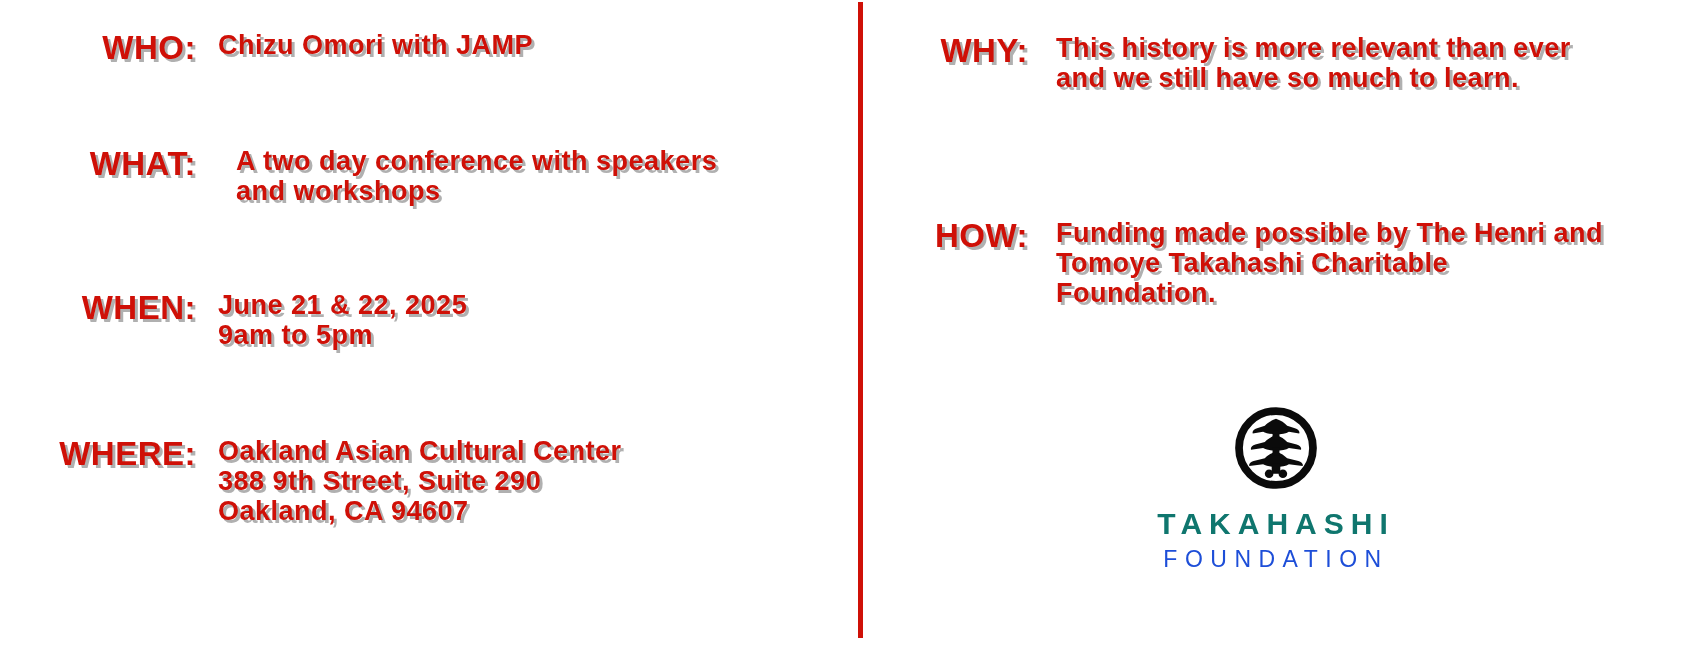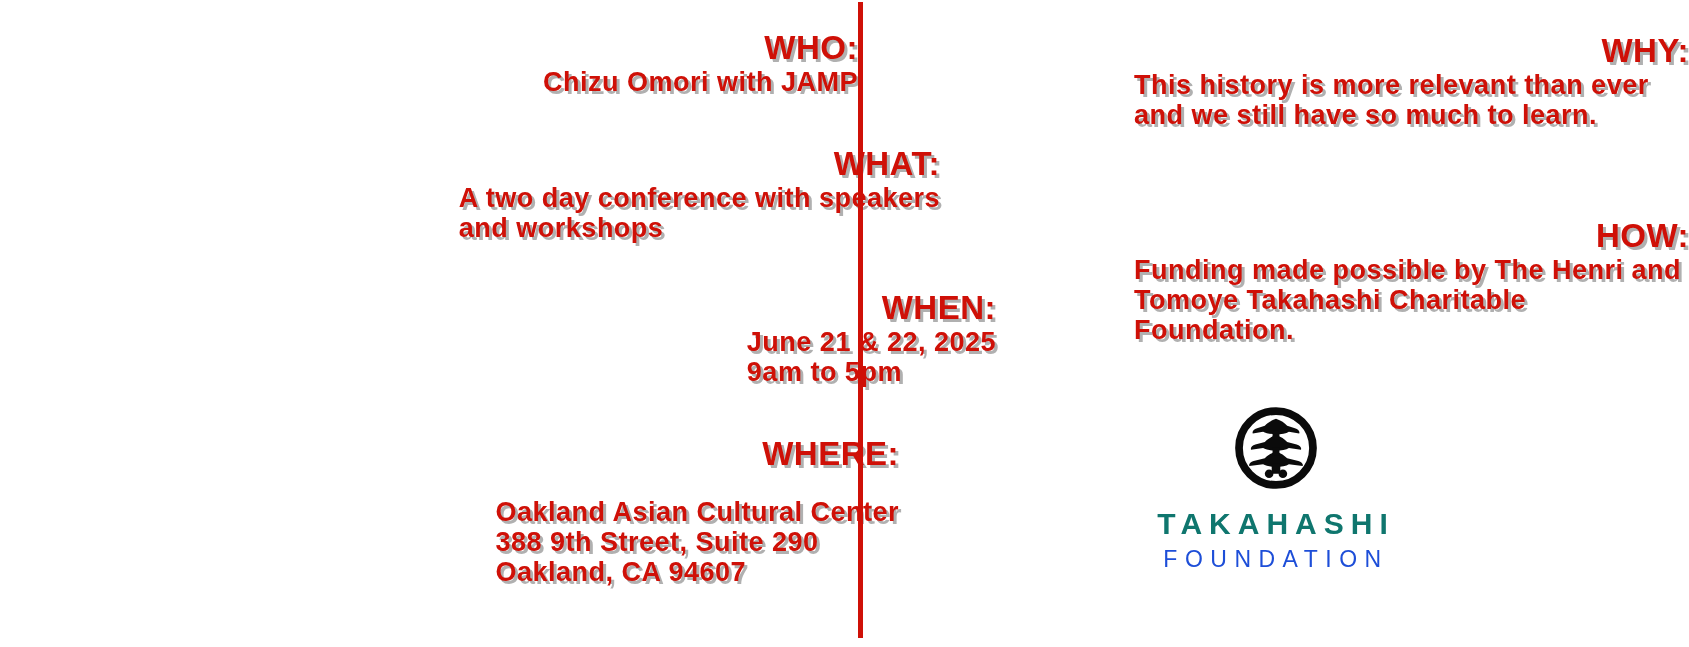--- a/index.html
+++ b/index.html
@@ -40,22 +40,21 @@
     height: 647px;
     box-sizing: border-box;
   }
   .col-left  { left: 0px;   width: 858px; }
   .col-right { left: 863px; width: 826px; }
 
   
   .info-row {
     position: absolute;
     display: flex;
-    align-items: flex-end;
-    flex-direction: column;
+    align-items: flex-start;
   }
 
   .label,
   .value {
     color: #cf1007;
     font-family: "Liberation Sans", sans-serif;
     font-weight: bold;
     letter-spacing: 0.5px;
     text-shadow: 3px 3px 0 rgba(80,80,80,0.45);
     white-space: pre-line;
@@ -68,23 +67,23 @@
     flex: 0 0 auto;
   }
 
   .value {
     font-size: 27px;
     flex: 1 1 auto;
   }
 
   
   .row-who   { left: 0px;  top: 30px;  width: 858px; }
-  .row-what  { left: 0px;  top: 146px; width: 940px; }
+  .row-what  { left: 0px;  top: 146px; width: 940px; gap: 18px; }
   .row-when  { left: 0px;  top: 290px; width: 996px; }
-  .row-where { left: 0px;  top: 436px; width: 899px; gap: 24px; }
+  .row-where { left: 0px;  top: 436px; width: 899px; }
 
   .row-who   .label { width: 196px; padding-right: 0px; }
   .row-what  .label { width: 196px; }
   .row-when  .label { width: 196px; }
   .row-where .label { width: 196px; }
 
   .row-who   .value,
   .row-what  .value,
   .row-when  .value,
   .row-where .value { padding-left: 22px; }

